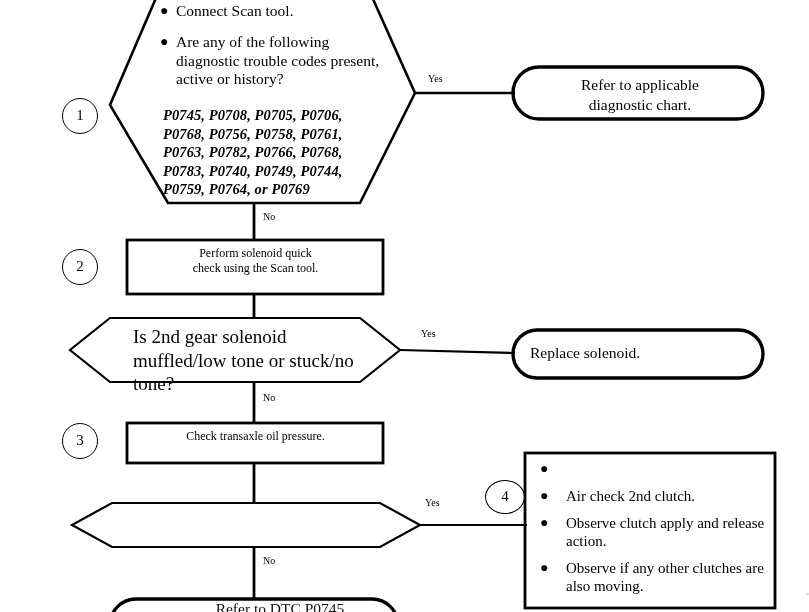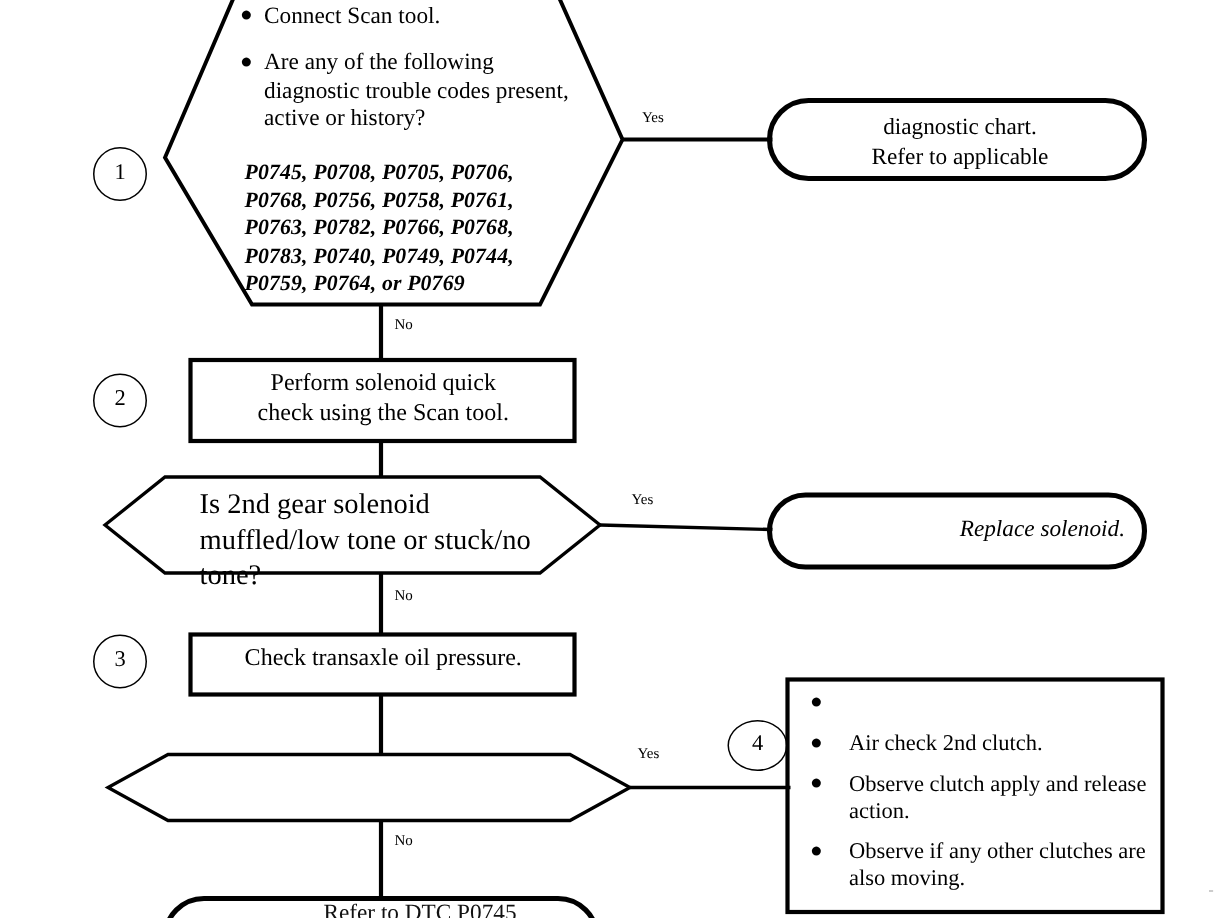--- a/index.html
+++ b/index.html
@@ -60,41 +60,40 @@
     font-style: italic;
   }
   
   .edge-label {
     font-size: 10px;
   }
   
   .box-text {
     position: absolute;
     text-align: center;
-    font-size: 16px;
+    font-size: 12px;
     line-height: 1.25;
   }
   #box2-text { left: 133px; top: 246px; width: 245px; }
   #box3-text { left: 133px; top: 429px; width: 245px; }
   
   #term1-text {
     left: 530px;
     top: 75px;
     width: 220px;
     text-align: center;
     font-size: 15.5px;
     line-height: 1.26;
   }
   #term2-text {
     left: 530px;
     top: 344px;
     width: 220px;
-    text-align: right;
-    font-size: 15.5px;
-    font-style: italic;
+    text-align: left;
+    font-size: 15.5px;
   }
   
   #hex2-text {
     left: 133px;
     top: 325px;
     width: 250px;
     font-size: 19px;
     line-height: 1.24;
   }
   #hex3-text {
@@ -204,22 +203,22 @@
   <div class="txt" id="hex1-codes">P0745, P0708, P0705, P0706, P0768, P0756, P0758, P0761, P0763, P0782, P0766, P0768, P0783, P0740, P0749, P0744, P0759, P0764, or P0769</div>
 
   <div class="txt edge-label" style="left:428px; top:73px;">Yes</div>
   <div class="txt edge-label" style="left:263px; top:211px;">No</div>
   <div class="txt edge-label" style="left:421px; top:328px;">Yes</div>
   <div class="txt edge-label" style="left:263px; top:392px;">No</div>
   <div class="txt edge-label" style="left:425px; top:497px;">Yes</div>
   <div class="txt edge-label" style="left:263px; top:555px;">No</div>
 
   <div class="txt" id="term1-text">
+    <div>Refer to applicable</div>
     <div>diagnostic chart.</div>
-    <div>Refer to applicable</div>
   </div>
 
   <div class="box-text" id="box2-text">
     <div>Perform solenoid quick</div>
     <div>check using the Scan tool.</div>
   </div>
 
   <div class="txt" id="hex2-text">
     <div>Is 2nd gear solenoid</div>
     <div>muffled/low tone or stuck/no</div>

